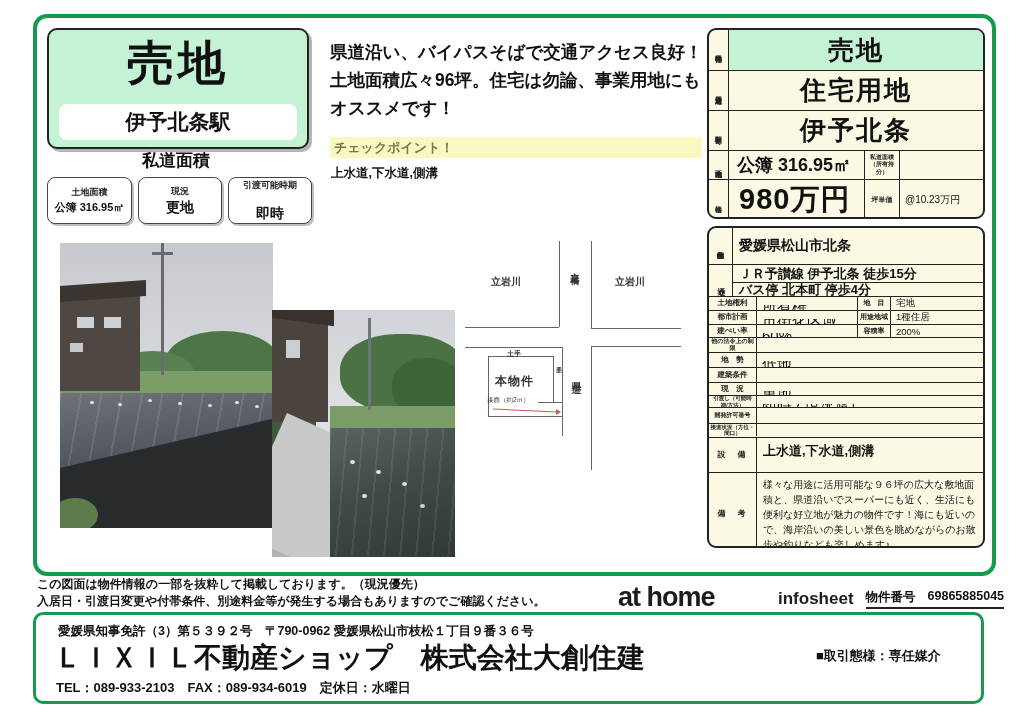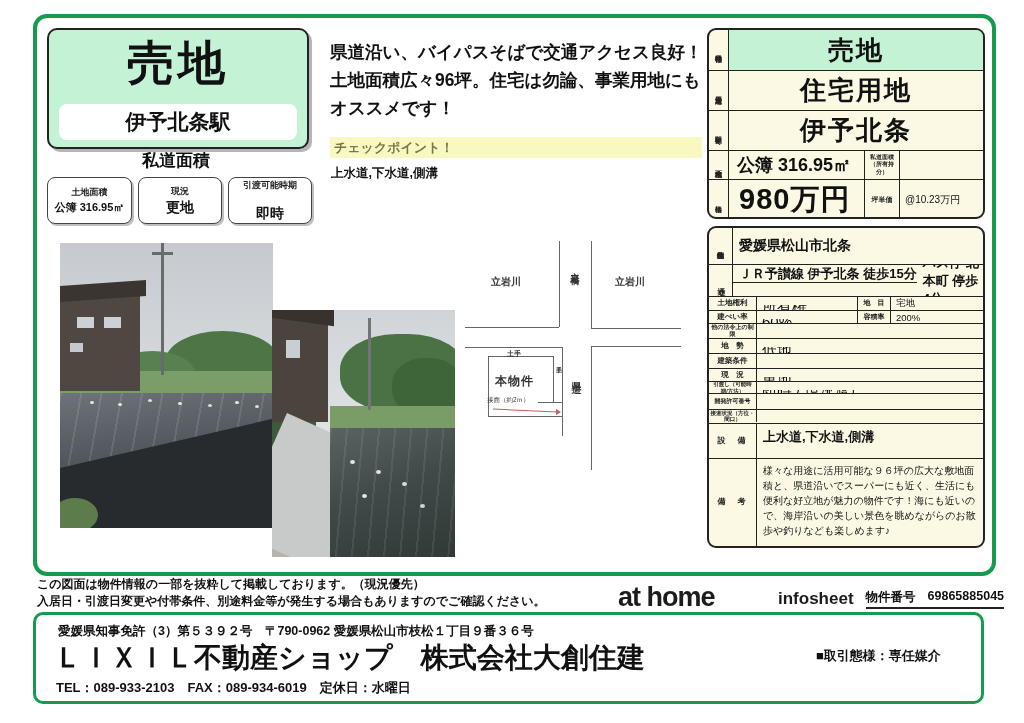--- a/index.html
+++ b/index.html
@@ -183,30 +183,36 @@
     </div>
   </div>
 
   <div class="panel" style="top:226px;height:322px;">
     <div class="tr" style="height:36px;">
       <div class="vlbl" style="width:24px;">物件所在地</div>
       <div class="val" style="font-size:14px;font-weight:bold;padding-left:6px;">愛媛県松山市北条</div>
     </div>
     <div class="tr" style="height:32px;">
       <div class="vlbl" style="width:24px;font-size:8px;">交通</div>
-      <div style="flex:1;display:flex;flex-direction:row;">
+      <div style="flex:1;display:flex;flex-direction:column;">
         <div class="val" style="font-size:13px;font-weight:bold;padding-left:6px;height:18px;flex:none;border-bottom:1.5px solid #222;box-sizing:border-box;">ＪＲ予讃線 伊予北条 徒歩15分</div>
         <div class="val" style="font-size:13px;font-weight:bold;padding-left:6px;flex:1;">バス停 北本町 停歩4分</div>
       </div>
     </div>
     <div class="tr" style="height:14px;">
       <div class="hlbl">土地権利</div>
       <div class="val smalltxt">所有権</div>
       <div class="slbl" style="width:34px;font-size:7px;">地　目</div>
       <div class="sval" style="width:92px;font-size:9.5px;">宅地</div>
+    </div>
+    <div class="tr" style="height:14px;">
+      <div class="hlbl">都市計画</div>
+      <div class="val smalltxt">市街化区域</div>
+      <div class="slbl" style="width:34px;font-size:7px;">用途地域</div>
+      <div class="sval" style="width:92px;font-size:9.5px;">1種住居</div>
     </div>
     <div class="tr" style="height:13px;">
       <div class="hlbl">建ぺい率</div>
       <div class="val smalltxt">60%</div>
       <div class="slbl" style="width:34px;font-size:7px;">容積率</div>
       <div class="sval" style="width:92px;font-size:9.5px;">200%</div>
     </div>
     <div class="tr" style="height:15px;">
       <div class="hlbl" style="font-size:6px;">他の法令上の制限</div>
       <div class="val smalltxt"></div>

